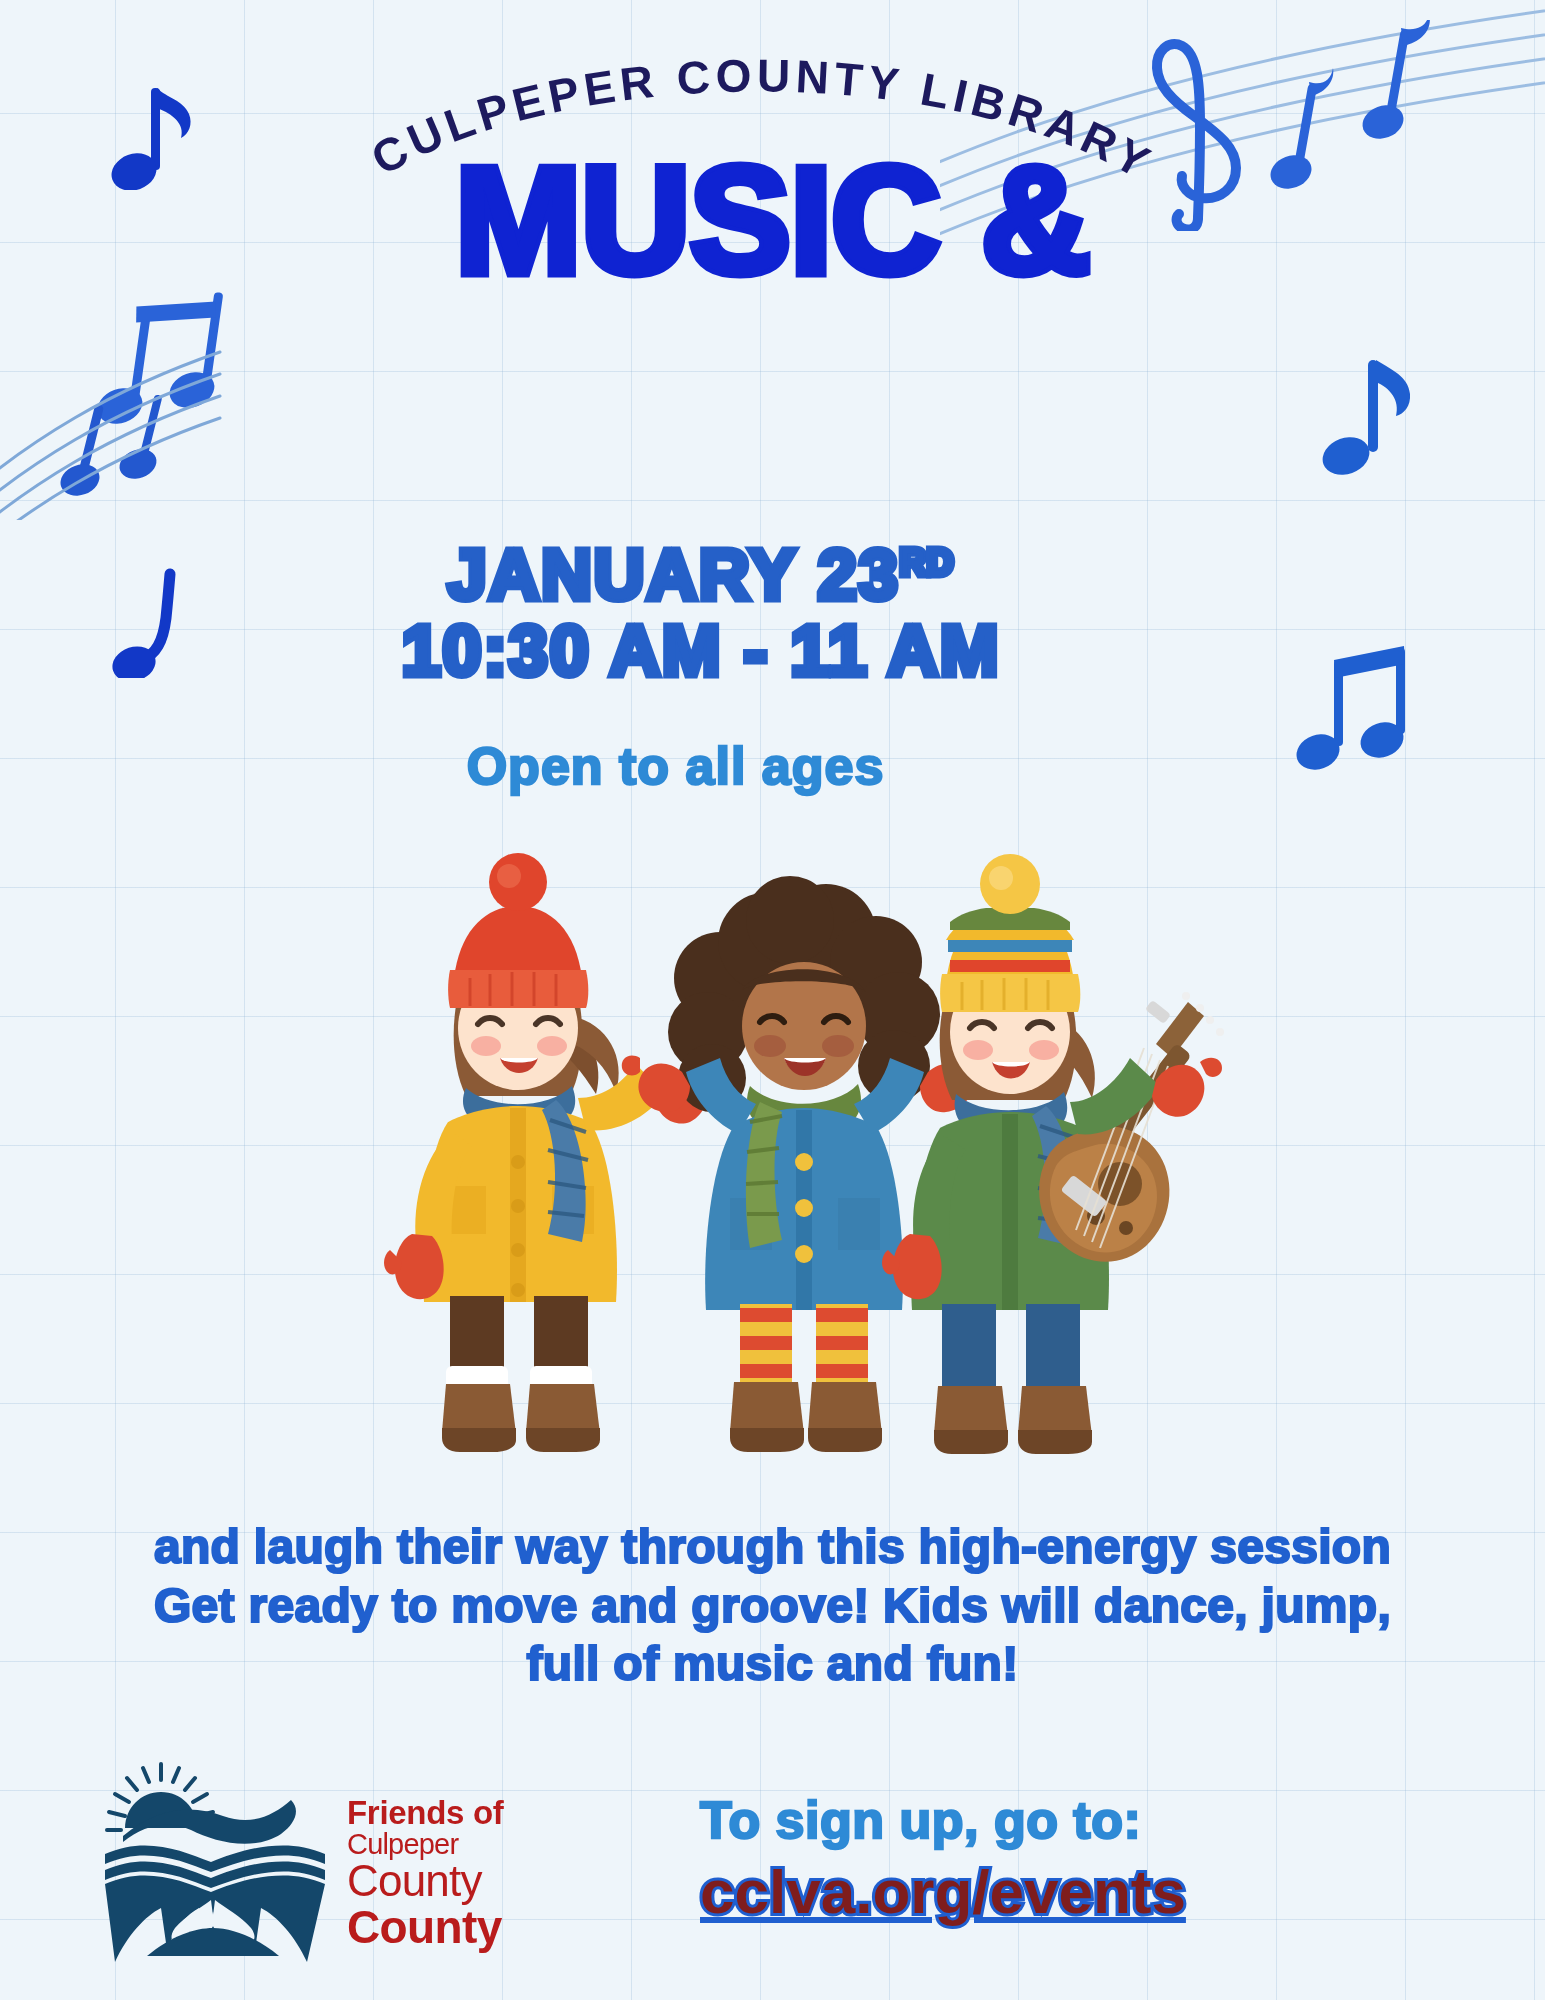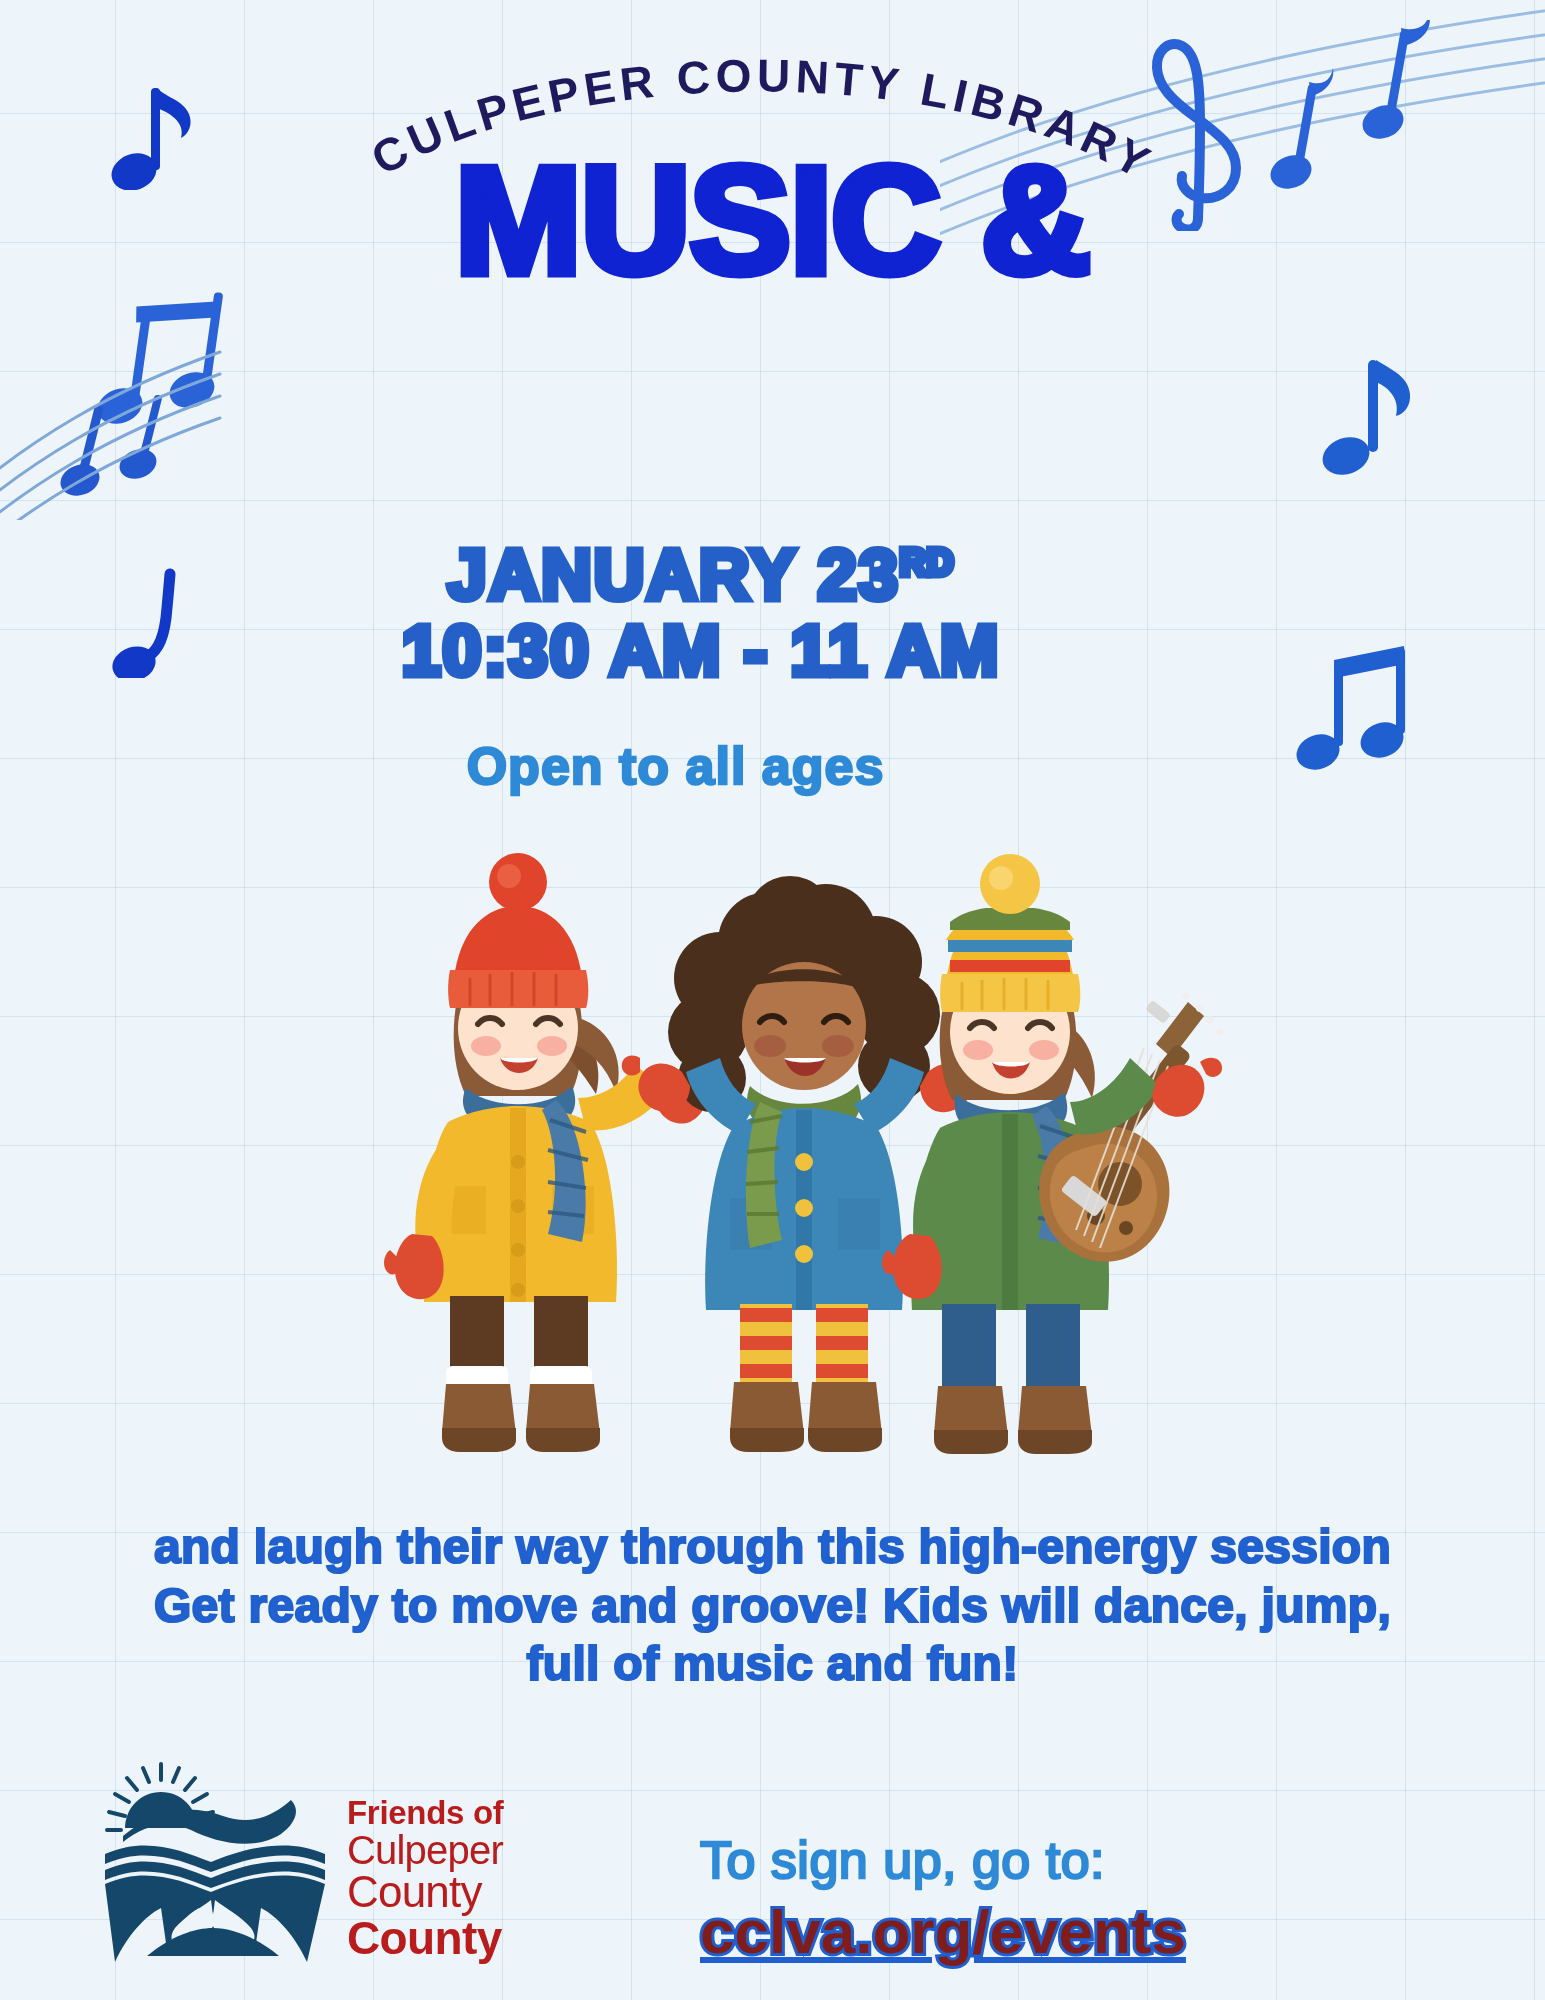--- a/index.html
+++ b/index.html
@@ -86,28 +86,28 @@
   }
 
   
   .logo { position:absolute; left:95px; top:1750px; width:240px; height:215px; }
   .logo svg { width:100%; height:100%; }
   .logo-text {
     position:absolute; left:347px; top:1768px;
     color:#b91c1c; line-height:1.02;margin-top:28px;
   }
   .lt1 { font-size:33px; font-weight:bold; letter-spacing:-.3px; }
-  .lt2 { font-size:40px; font-weight:normal; letter-spacing:-.8px; }
+  .lt2 { font-size:29px; font-weight:normal; letter-spacing:-.8px; }
   .lt3 { font-size:44px; font-weight:normal; letter-spacing:-.8px; }
   .lt4 { font-size:46px; font-weight:bold; letter-spacing:-.6px; }
 
   .signup { position:absolute; left:700px; top:1790px; width:800px; text-align:left; }
   .su1 {
-    color:#2e8ad6; font-size:52px; font-weight:normal; letter-spacing:.5px;
-    -webkit-text-stroke:2.5px #2e8ad6; paint-order:stroke fill;margin-top:40px;
+    color:#2e8ad6; font-size:52px; font-weight:bold; letter-spacing:.5px;
+    -webkit-text-stroke:2.5px #2e8ad6; paint-order:stroke fill;
   }
   .su2 {
     color:#7f1d1d; font-size:62px; font-weight:bold; letter-spacing:0px;
     margin-top:6px;
     -webkit-text-stroke:6px #1f5fd0; paint-order:stroke fill;text-decoration:underline;
   }
 </style>
 </head>
 <body>
 

